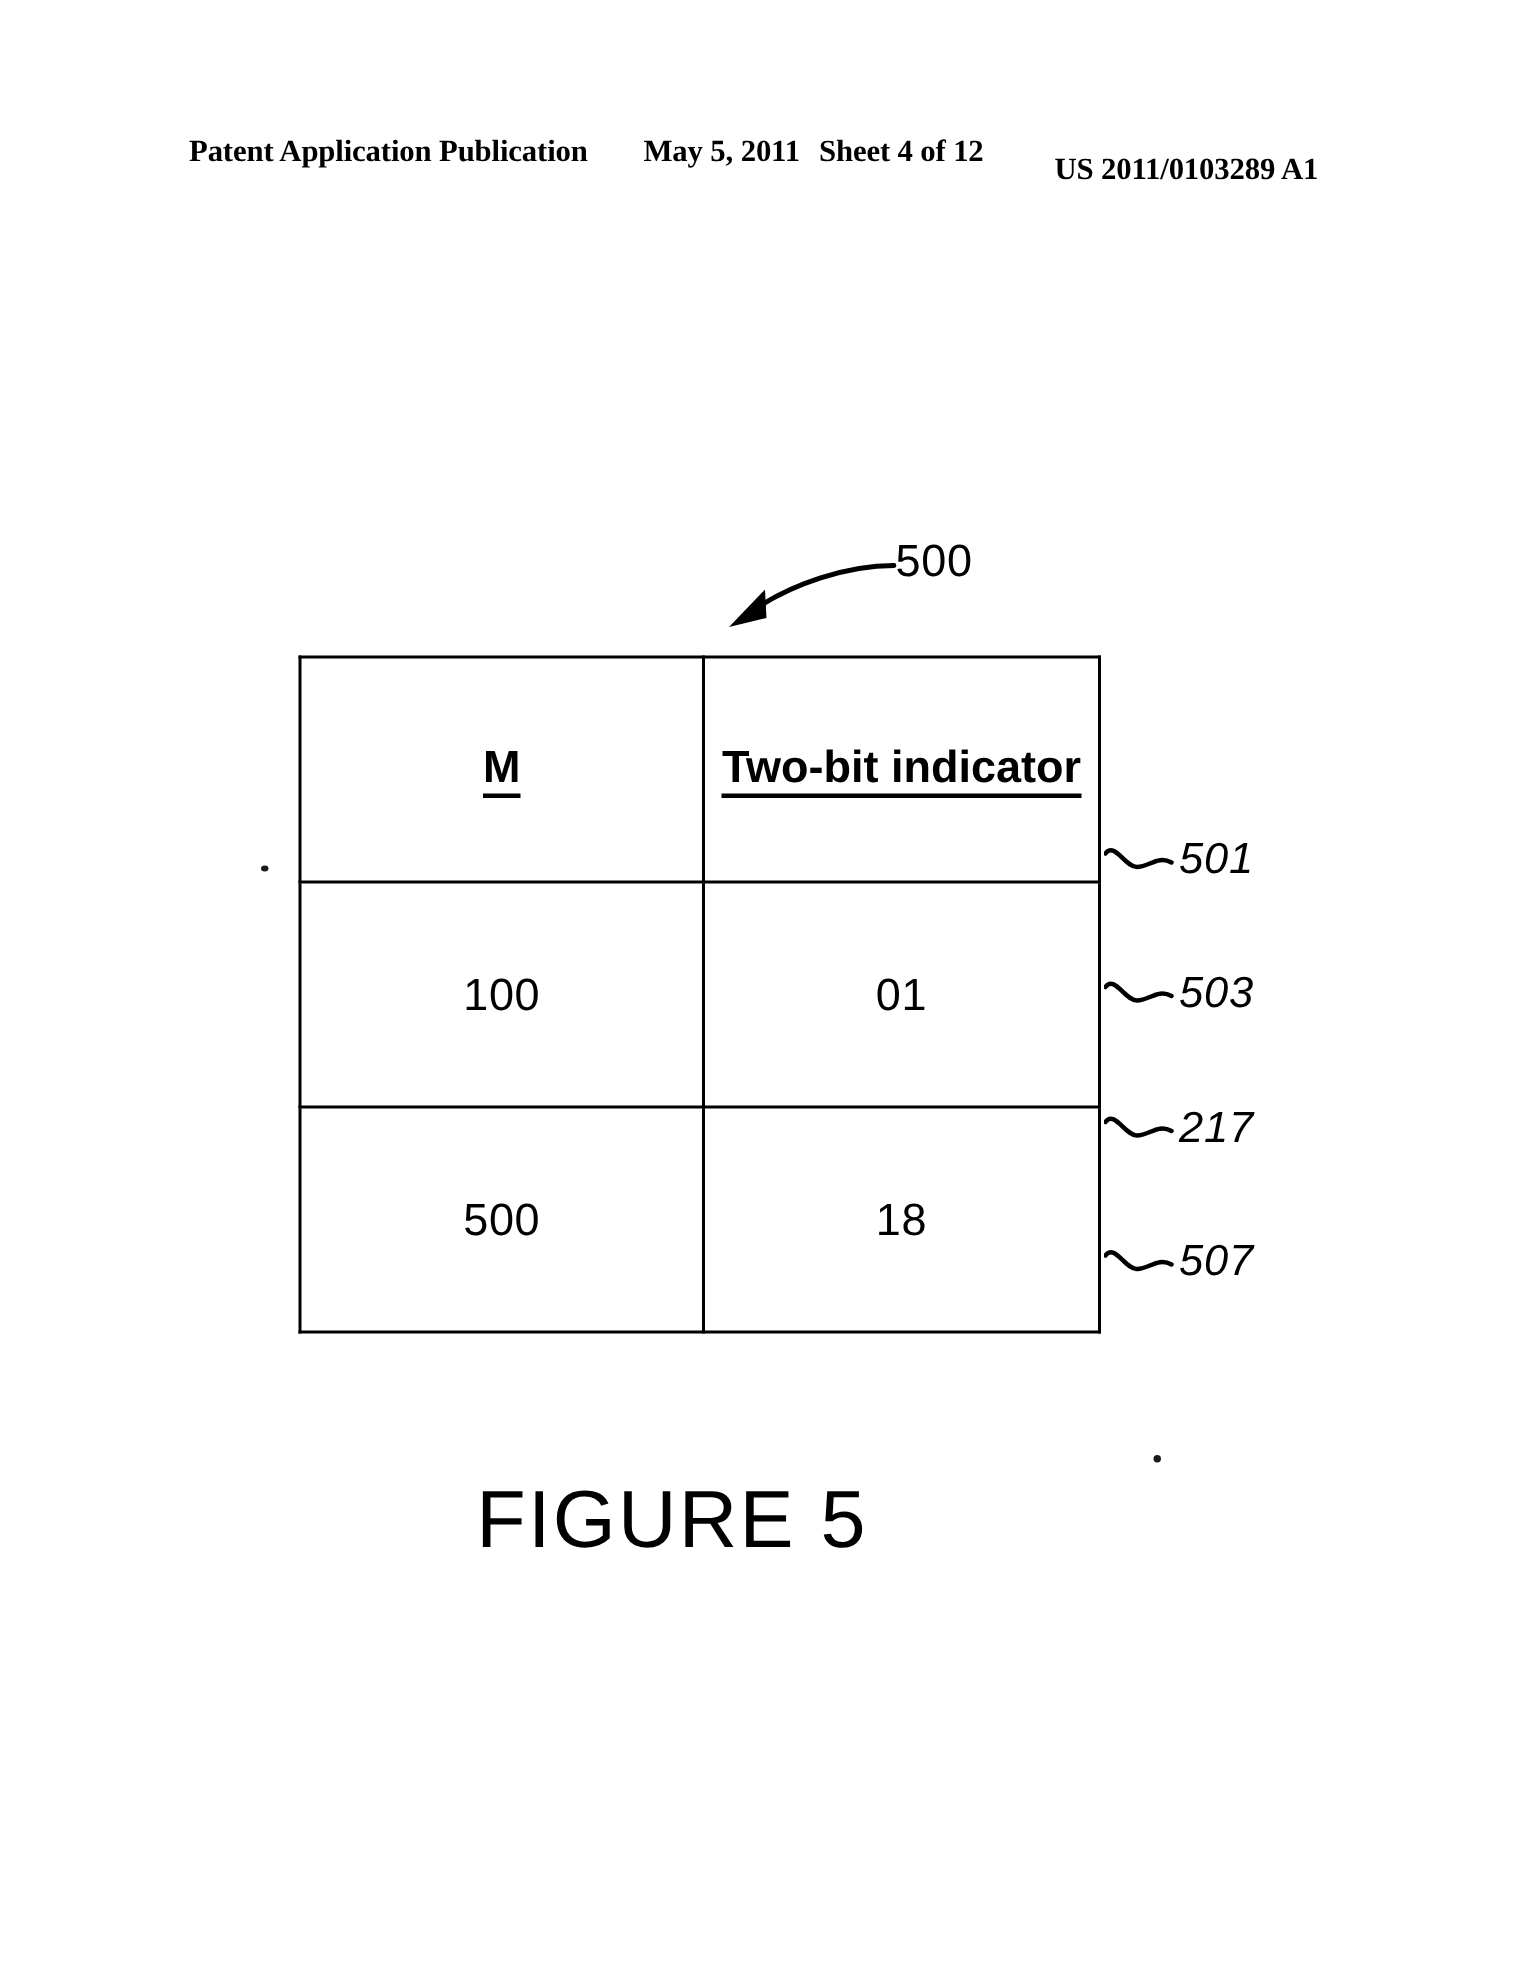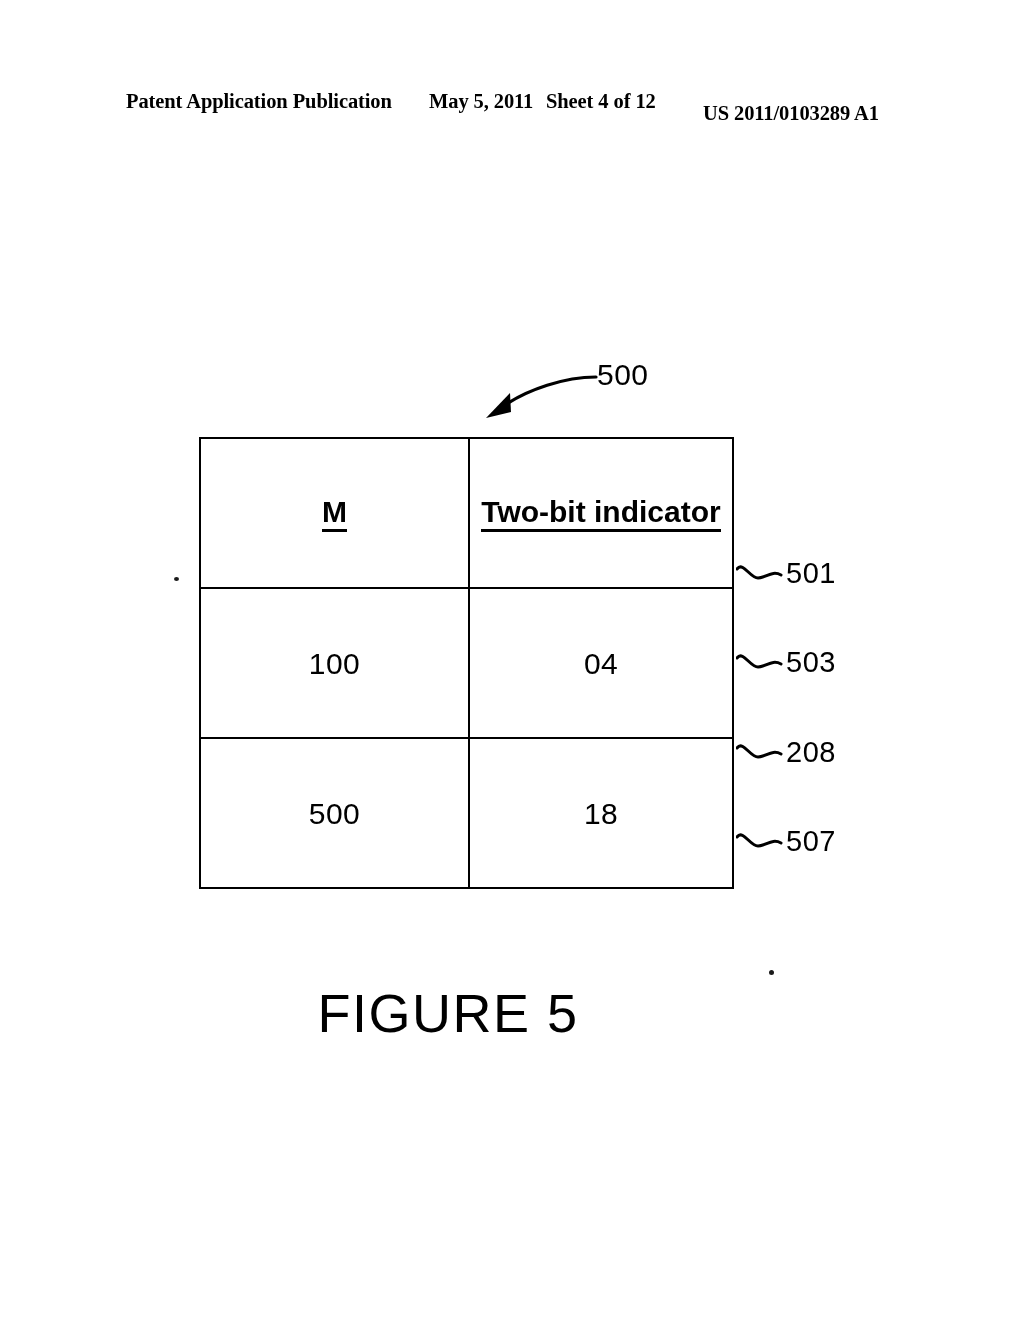--- a/index.html
+++ b/index.html
@@ -89,20 +89,21 @@
     letter-spacing: 0;
   }
   .data-row td { height: 90px; }
 
   
   .ref-tag {
     position: absolute;
     left: 736px;
     width: 160px;
     height: 44px;
+    font-style: italic;
   }
   .ref-tag .squiggle {
     position: absolute;
     left: 0;
     top: 6px;
     width: 48px;
     height: 22px;
   }
   .ref-tag .ref-num {
     position: absolute;
@@ -166,21 +167,21 @@
     <tr class="hdr-row">
       <td>
         <span>M</span>
       </td>
       <td>
         <span>Two-bit indicator</span>
       </td>
     </tr>
     <tr class="data-row">
       <td>100</td>
-      <td>04</td>
+      <td>01</td>
     </tr>
     <tr class="data-row">
       <td>500</td>
       <td>18</td>
     </tr>
   </tbody>
 </table>
 
 <div class="ref-tag" id="ref-501">
   <span class="squiggle">
@@ -199,21 +200,21 @@
   </span>
   <span class="ref-num">503</span>
 </div>
 
 <div class="ref-tag" id="ref-505">
   <span class="squiggle">
     <svg width="48" height="22" viewBox="0 0 48 22" xmlns="http://www.w3.org/2000/svg">
       <path d="M 1 7 C 7 -1, 14 16, 22 16 C 30 16, 36 8, 45 13" fill="none" stroke="#000000" stroke-width="3" stroke-linecap="round"></path>
     </svg>
   </span>
-  <span class="ref-num">208</span>
+  <span class="ref-num">217</span>
 </div>
 
 <div class="ref-tag" id="ref-507">
   <span class="squiggle">
     <svg width="48" height="22" viewBox="0 0 48 22" xmlns="http://www.w3.org/2000/svg">
       <path d="M 1 7 C 7 -1, 14 16, 22 16 C 30 16, 36 8, 45 13" fill="none" stroke="#000000" stroke-width="3" stroke-linecap="round"></path>
     </svg>
   </span>
   <span class="ref-num">507</span>
 </div>

